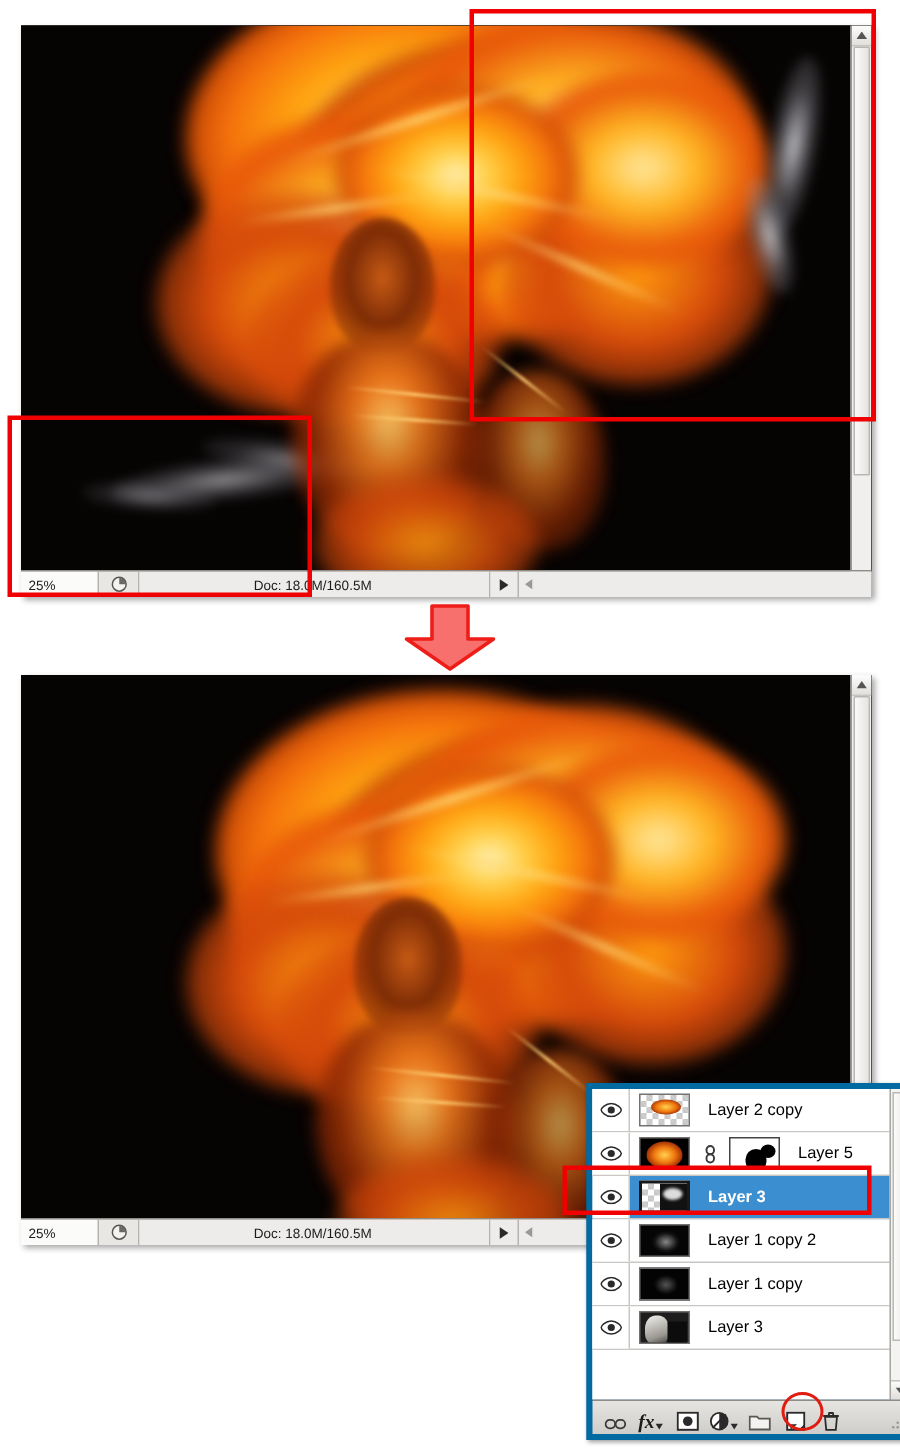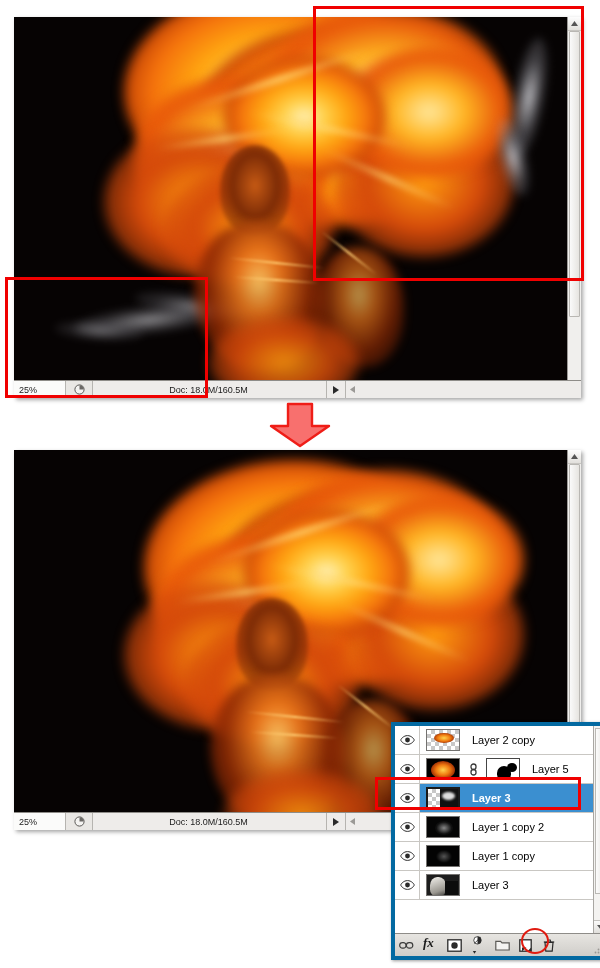--- a/index.html
+++ b/index.html
@@ -111,22 +111,22 @@
                          border:1px solid #bab8b4;}
   .panel-vscroll .parw{position:absolute;bottom:0;left:0;right:0;height:13px;
                        display:flex;align-items:center;justify-content:center;
                        background:linear-gradient(#fbfbfa,#dedcd8);
                        border-top:1px solid #c4c2be;}
 
   .panel-toolbar{height:22px;display:flex;align-items:center;
                  background:linear-gradient(#e7e5e1,#cfcdc9);
                  border-top:1px solid #8e8c88;padding:0 4px;gap:2px;
                  position:relative;}
-  .tb-btn{width:22px;height:18px;display:flex;align-items:flex-start;
-          justify-content:center;flex-direction:column;}
+  .tb-btn{width:22px;height:18px;display:flex;align-items:flex-end;
+          justify-content:center;}
   .tb-grip{margin-left:auto;width:10px;height:10px;opacity:.55;}
 </style>
 </head>
 <body>
 
 <div class="doc-window" style="left:14px;top:17px;width:567px;height:381px;">
   <div class="canvas">
     <div class="fire-art">
 
       <div class="blob b1" style="left:110px;top:-30px;width:300px;height:210px;"></div>

